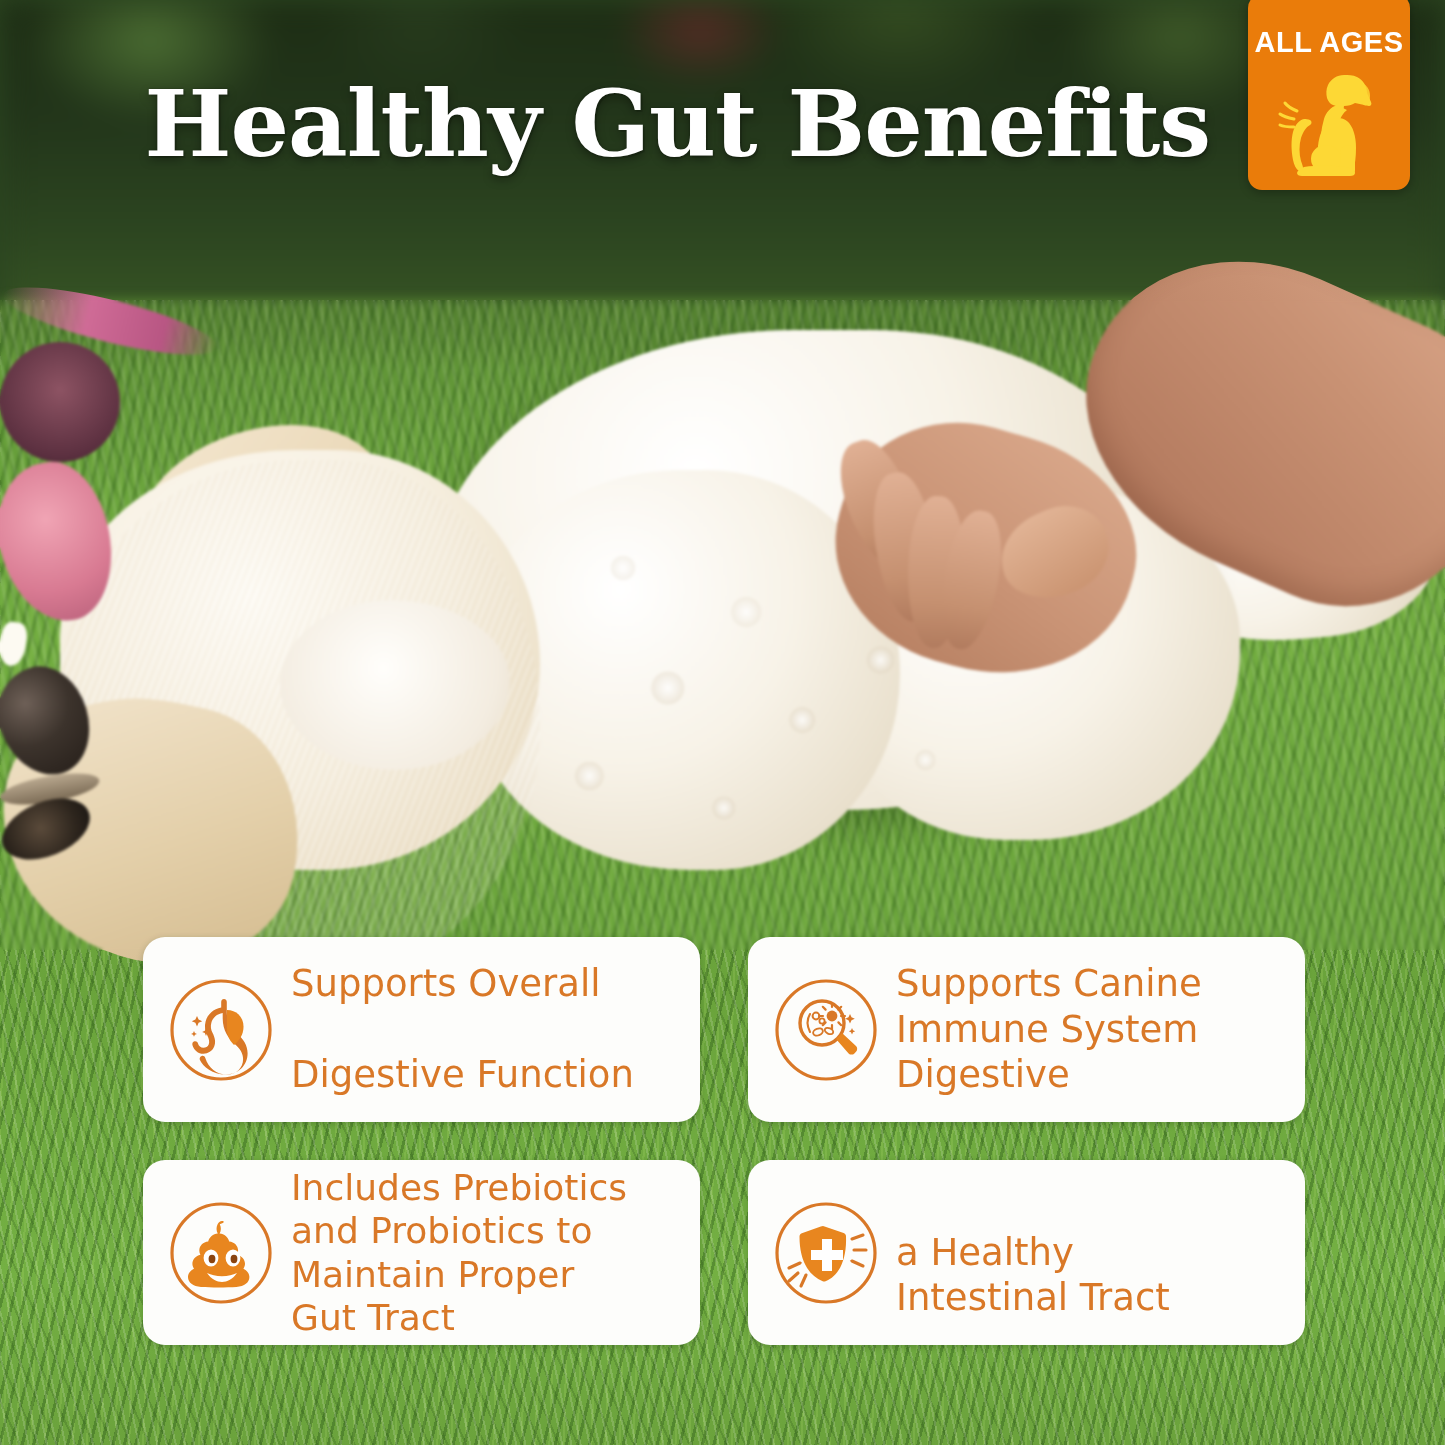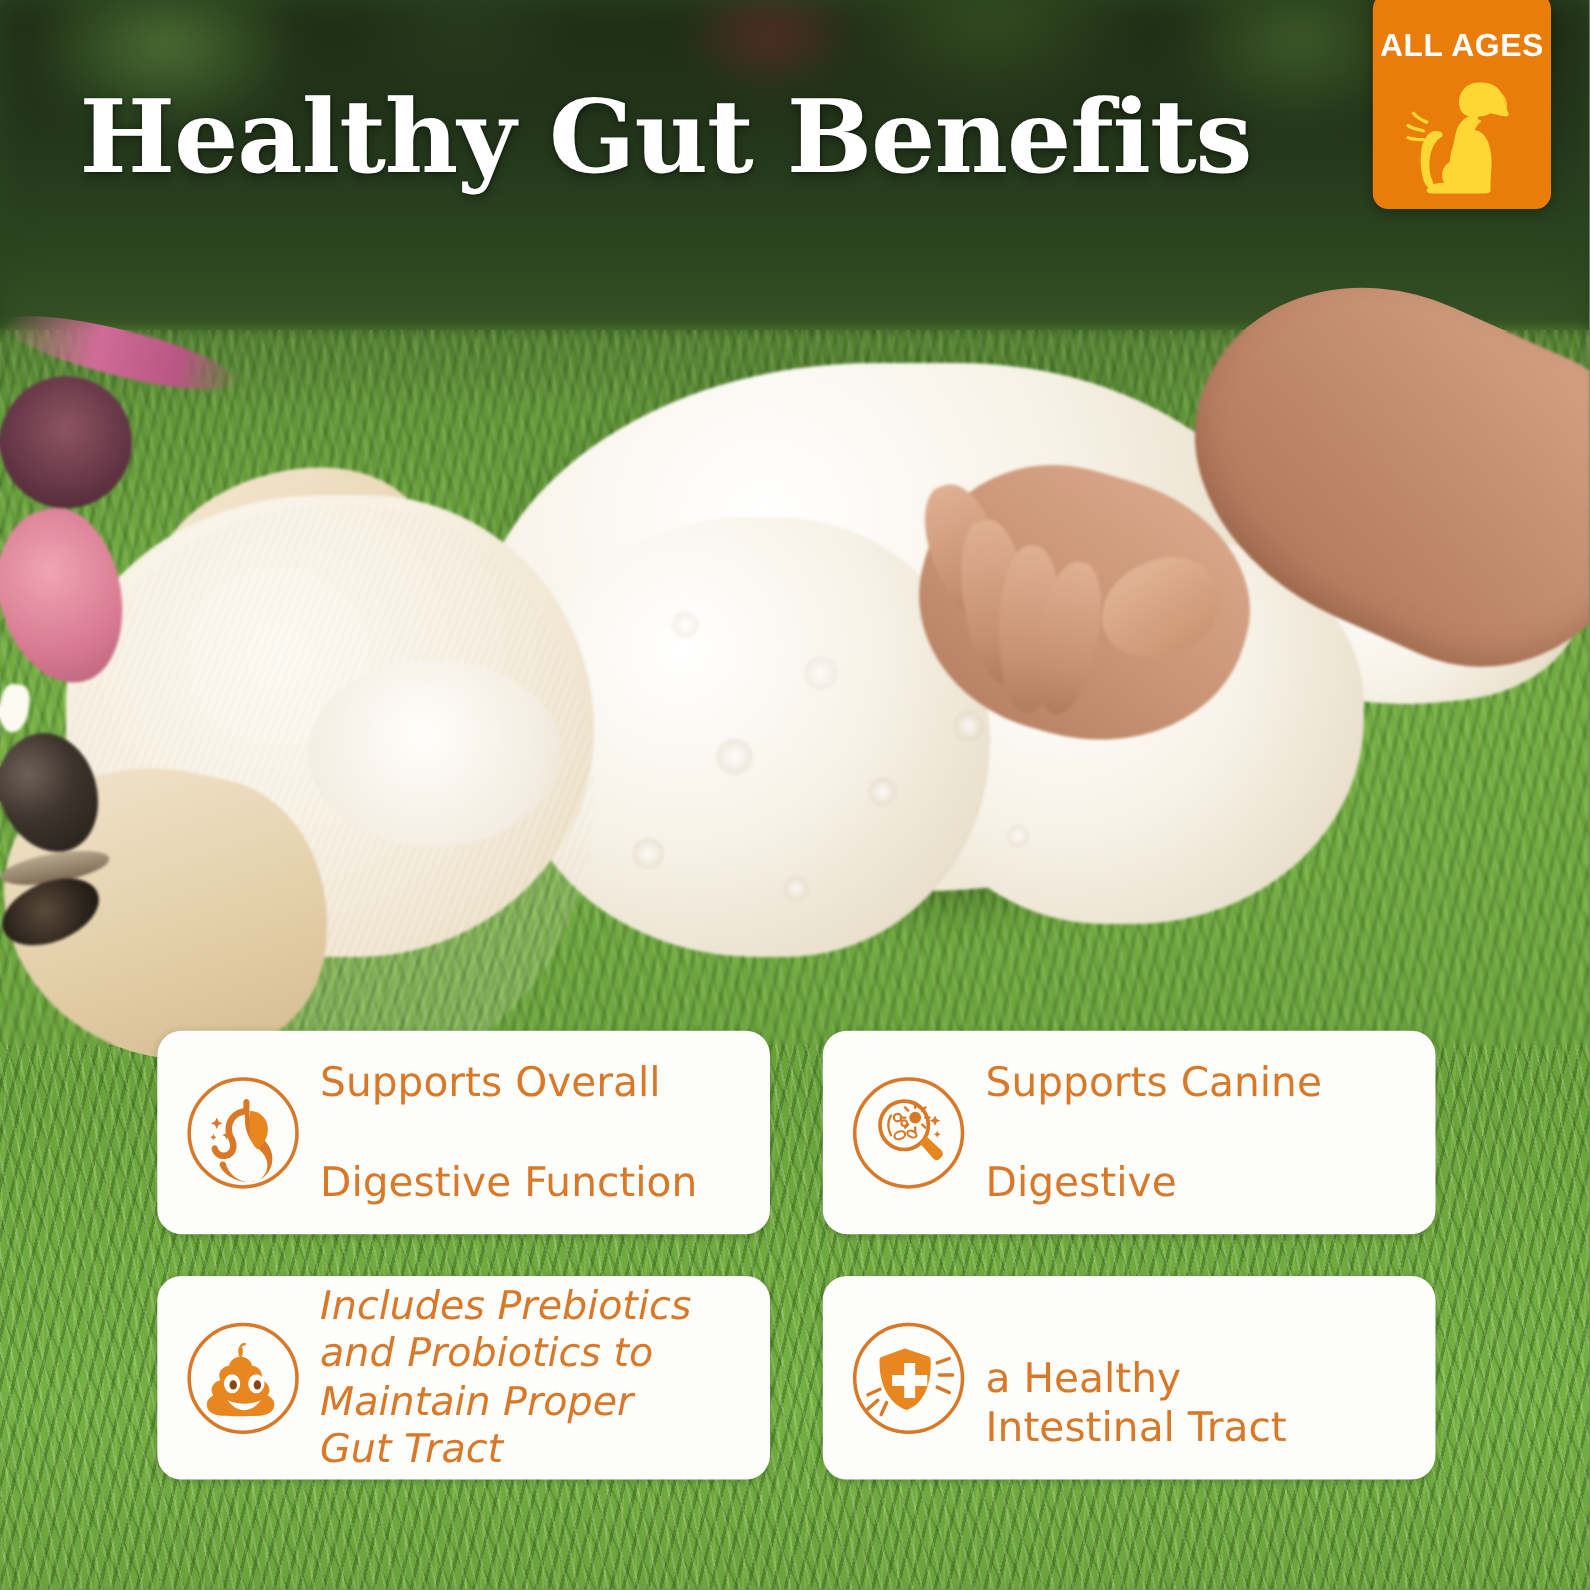--- a/index.html
+++ b/index.html
@@ -211,21 +211,21 @@
 
   .photo-soften {
     position: absolute; inset: 0;
     backdrop-filter: blur(1.4px);
   }
 
   
   .headline {
     position: absolute;
     left: 0; top: 78px; width: 1210px;
-    text-align: center;
+    text-align: right;
     color: #ffffff;
     font-family: "DejaVu Serif", "Liberation Serif", serif;
     font-weight: 700;
     font-size: 92px;
     line-height: 1.02;
     letter-spacing: -1px;
     text-shadow:
       0 0 2px rgba(0,0,0,.28),
       0 4px 10px rgba(0,0,0,.35),
       2px 2px 0 rgba(0,0,0,.12);
@@ -276,21 +276,21 @@
   }
   .card-icon { flex: 0 0 108px; height: 108px; }
   .card-text {
     margin-left: 16px;
     color: #d97827;
     font-family: "DejaVu Sans", "Liberation Sans", sans-serif;
     font-weight: 400;
     font-size: 37px;
     line-height: 1.24;
   }
-  .card-4row .card-text { font-size: 36px; line-height: 1.2; font-style: italic; }
+  .card-4row .card-text { font-size: 36px; line-height: 1.2; }
 </style>
 </head>
 <body>
 
 <div id="poster">
 
   <div class="bg-layer bg-foliage"></div>
   <div class="bg-layer bg-grass"></div>
   <div class="bg-layer bg-grass-blur"></div>
   <div class="bg-layer bg-grass-tex"></div>
@@ -401,21 +401,21 @@
             </g>
           </g>
           <g fill="#D97827">
             <path d="M78 38l1.5 3.3 3.3 1.5-3.3 1.5L78 47.6l-1.5-3.3-3.3-1.5 3.3-1.5z"></path>
             <path d="M80 52l1 2.2 2.2 1-2.2 1-1 2.2-1-2.2-2.2-1 2.2-1z"></path>
           </g>
         </svg>
       </div>
       <div class="card-text">
         <span>Supports Canine</span><br>
-        <br>
+        <span>Immune System</span><br>
         <span>Digestive</span>
       </div>
     </div>
 
     <div class="card card-4row">
       <div class="card-icon">
         <svg width="108" height="108" viewBox="0 0 108 108">
           <circle cx="54" cy="54" r="49" fill="none" stroke="#D97827" stroke-width="3.2"></circle>
           <path d="M55 22c-2 0-3.5 1.4-4.4 3.2-1.6 3.3-1.3 6.6.2 9.3-4.7.4-8.6 3.7-9.6 8-5 .5-8.9 4.2-8.9 8.9 0 1.6.4 3 1.1 4.3-4.6 1-8 4.6-8 9 0 1.8.6 3.5 1.6 5-3.6 1.6-6 4.8-6 8.4 0 5.4 5 9.4 13 9.9 9.4.6 26 .6 35.4 0 8-.5 13-4.5 13-9.9 0-3.6-2.4-6.8-6-8.4 1-1.5 1.6-3.2 1.6-5 0-4.4-3.4-8-8-9 .7-1.3 1.1-2.7 1.1-4.3 0-4.7-3.9-8.4-8.9-8.9-1-4.3-4.9-7.6-9.6-8 1.5-2.7 1.8-6 .2-9.3C58.5 23.4 57 22 55 22z" fill="#E8861F"></path>
           <g>

